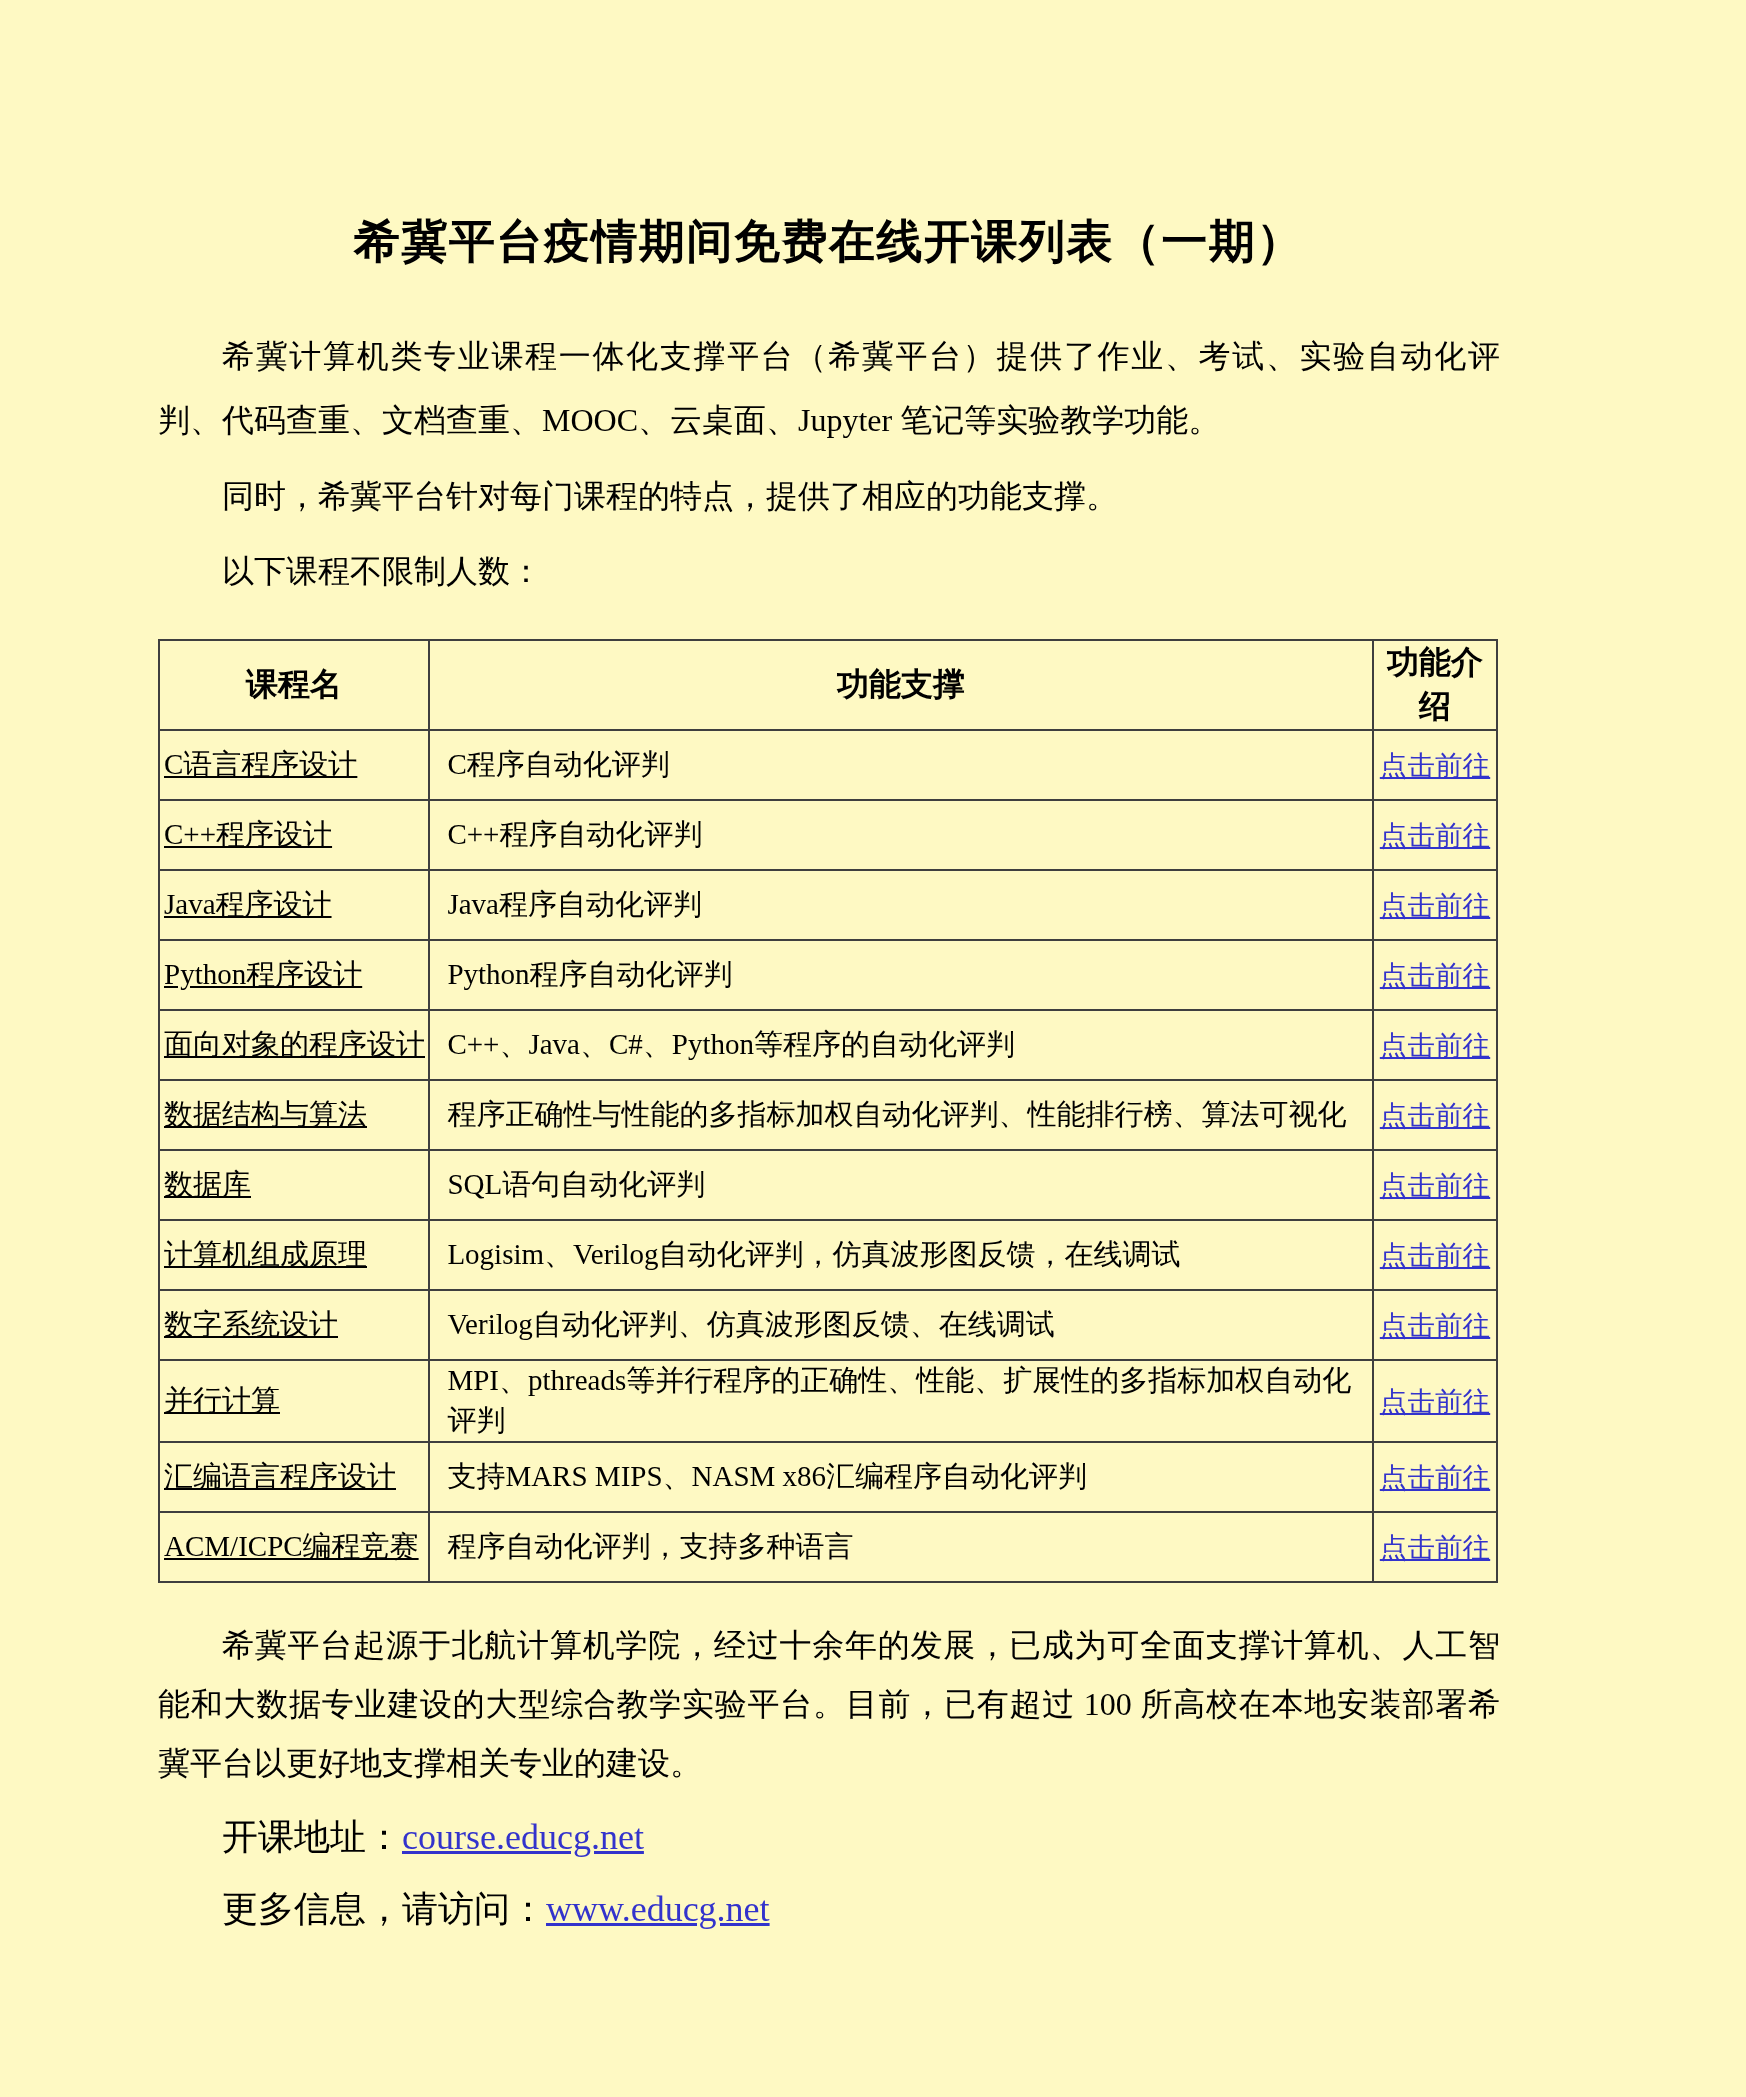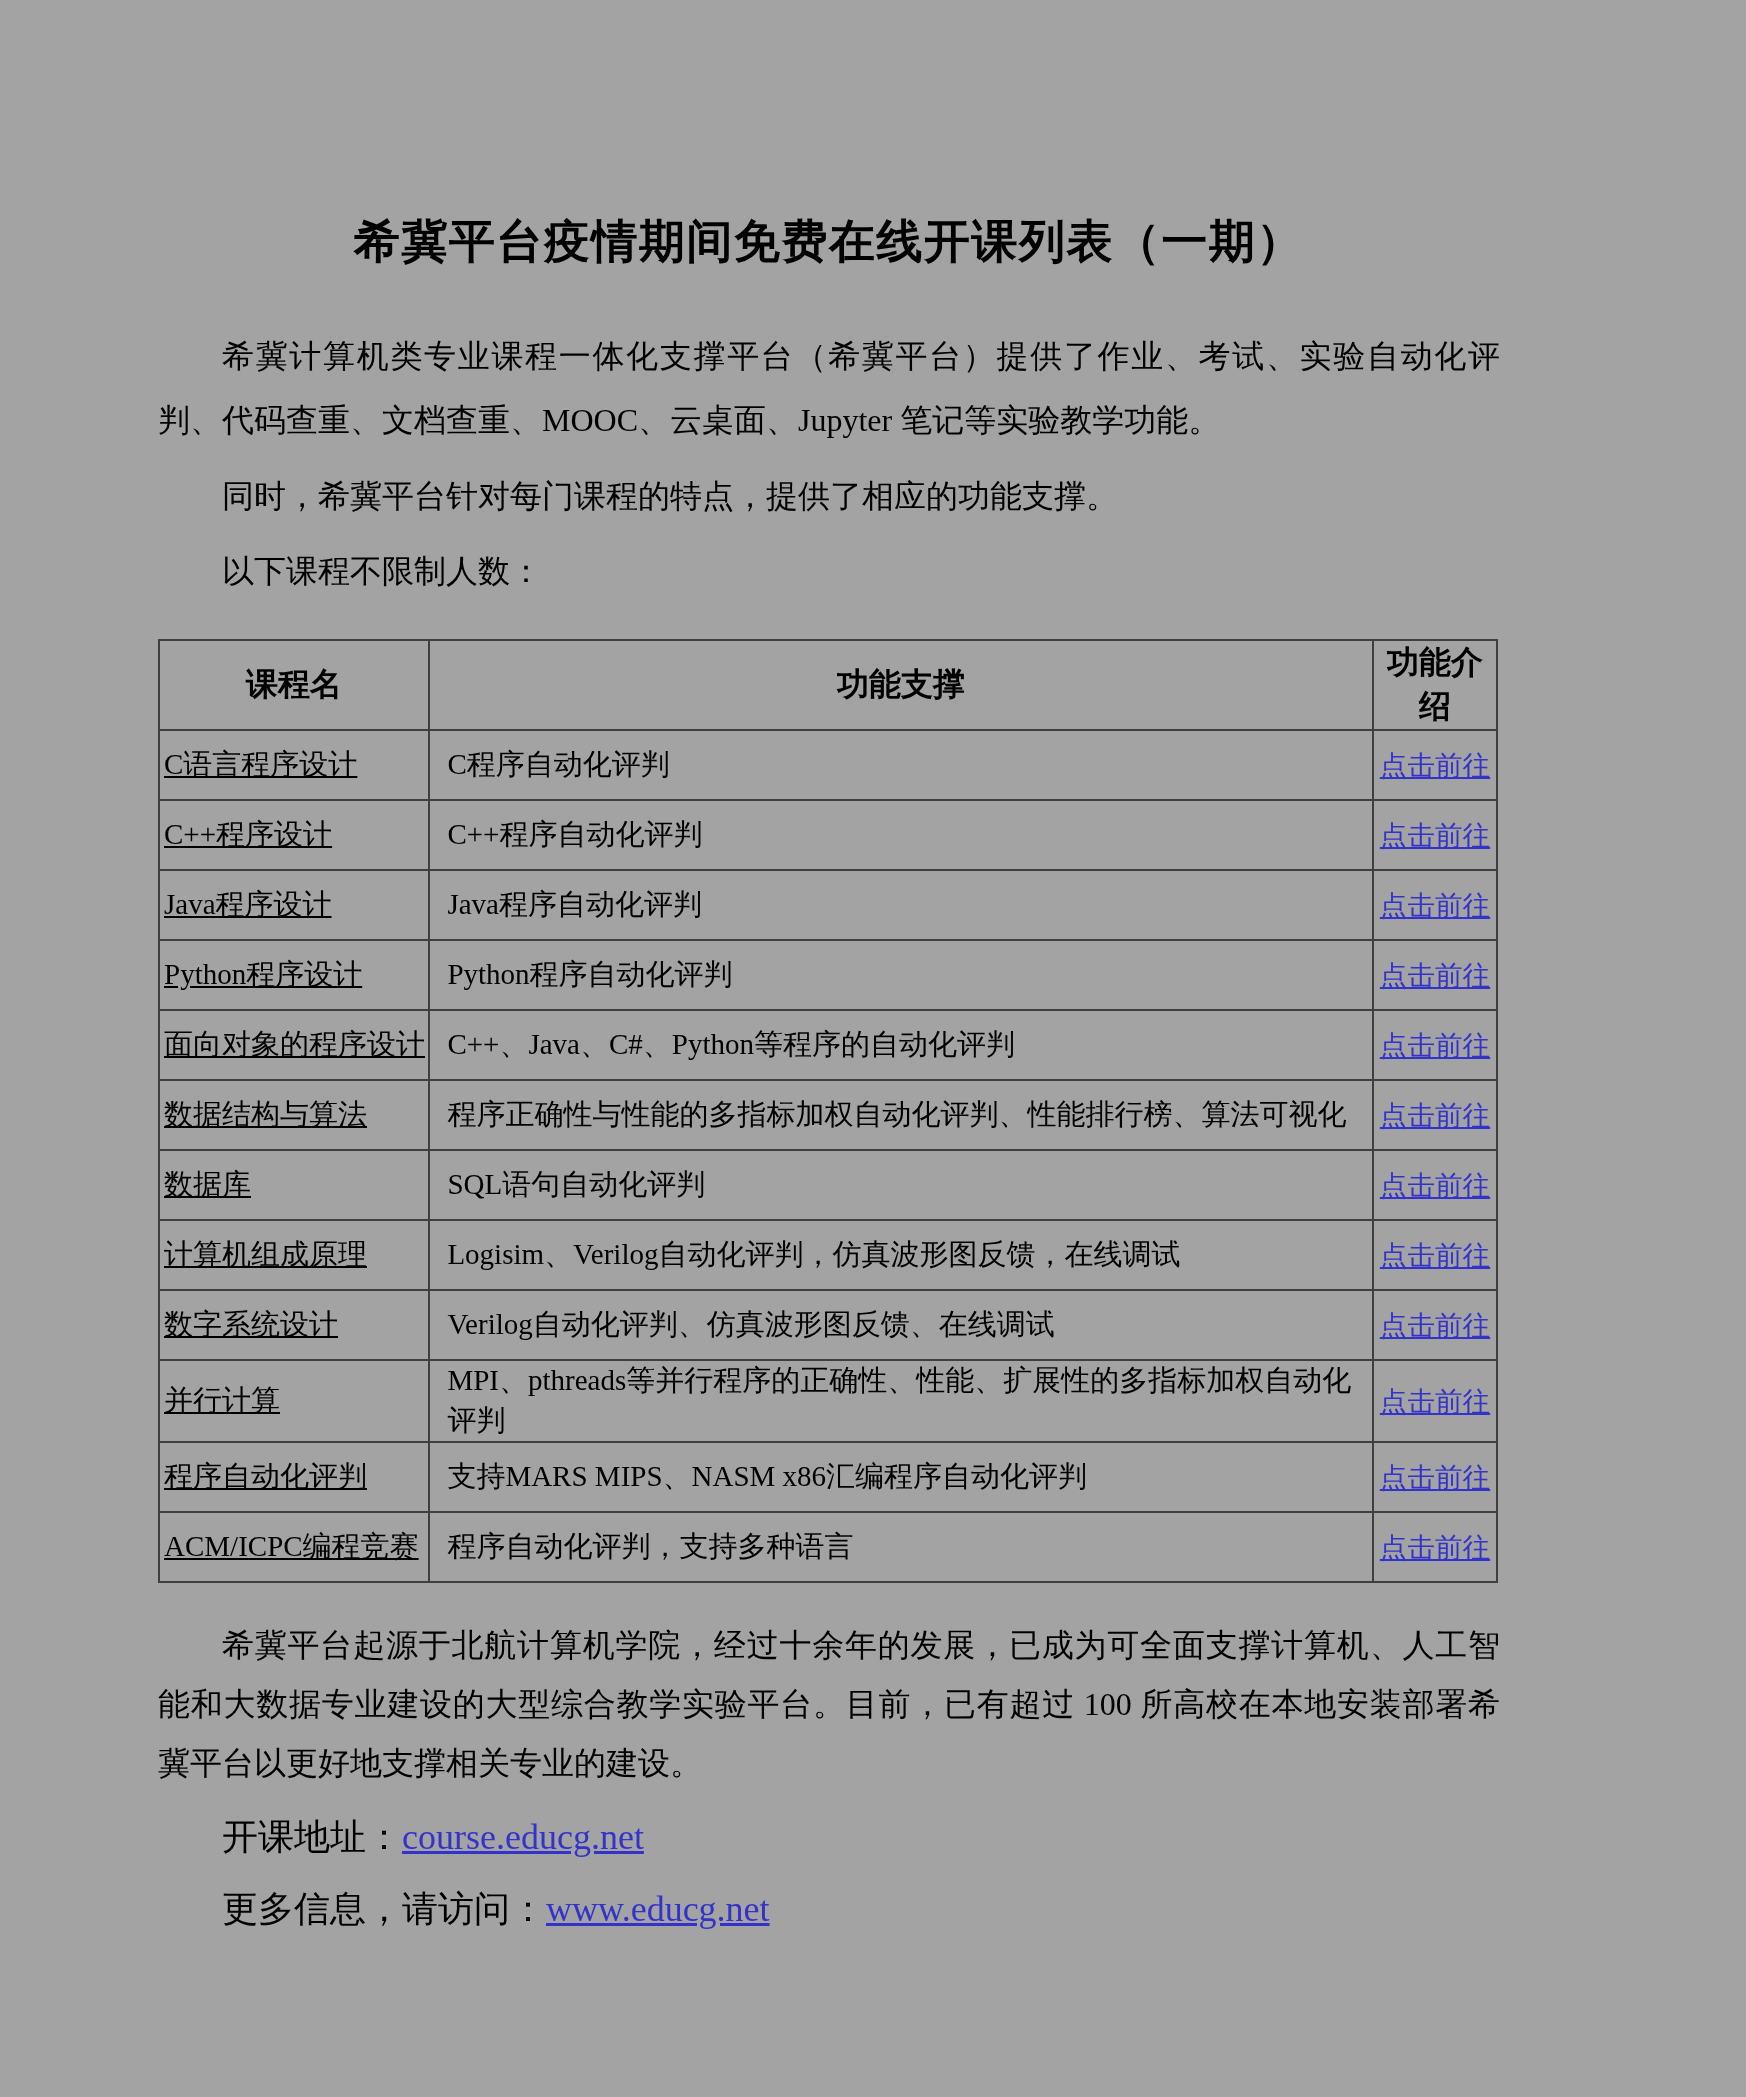--- a/index.html
+++ b/index.html
@@ -4,21 +4,21 @@
 <style>
   html, body {
     margin: 0;
     padding: 0;
     background: #ffffff;
   }
   .page {
     position: relative;
     width: 1746px;
     height: 2097px;
-    background: #a3a3a3;
+    background: #fef9c3;
     color: #000000;
     font-family: "Liberation Serif", "DejaVu Serif", serif;
     overflow: hidden;
   }
   .content {
     position: absolute;
     left: 158px;
     top: 0;
     width: 1342px;
   }
@@ -158,21 +158,21 @@
     <td class="c1">数字系统设计</td>
     <td class="c2">Verilog自动化评判、仿真波形图反馈、在线调试</td>
     <td class="c3"><a class="goto-link" href="#" style="color: rgb(51, 51, 204);">点击前往</a></td>
   </tr>
           <tr>
     <td class="c1">并行计算</td>
     <td class="c2">MPI、pthreads等并行程序的正确性、性能、扩展性的多指标加权自动化评判</td>
     <td class="c3"><a class="goto-link" href="#" style="color: rgb(51, 51, 204);">点击前往</a></td>
   </tr>
           <tr>
-    <td class="c1">程序自动化评判</td>
+    <td class="c1">汇编语言程序设计</td>
     <td class="c2">支持MARS MIPS、NASM x86汇编程序自动化评判</td>
     <td class="c3"><a class="goto-link" href="#" style="color: rgb(51, 51, 204);">点击前往</a></td>
   </tr>
           <tr>
     <td class="c1">ACM/ICPC编程竞赛</td>
     <td class="c2">程序自动化评判，支持多种语言</td>
     <td class="c3"><a class="goto-link" href="#" style="color: rgb(51, 51, 204);">点击前往</a></td>
   </tr>
         </tbody>
     </table>

